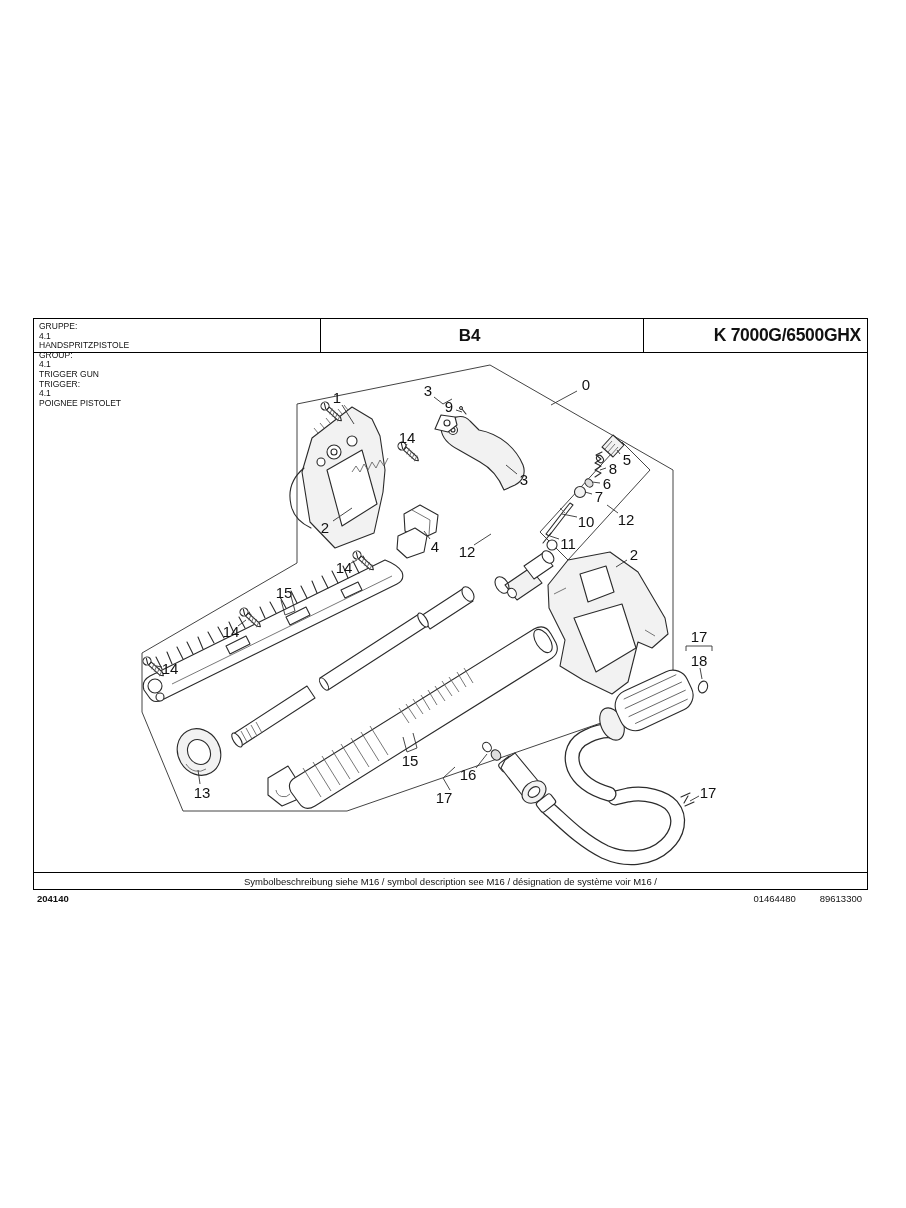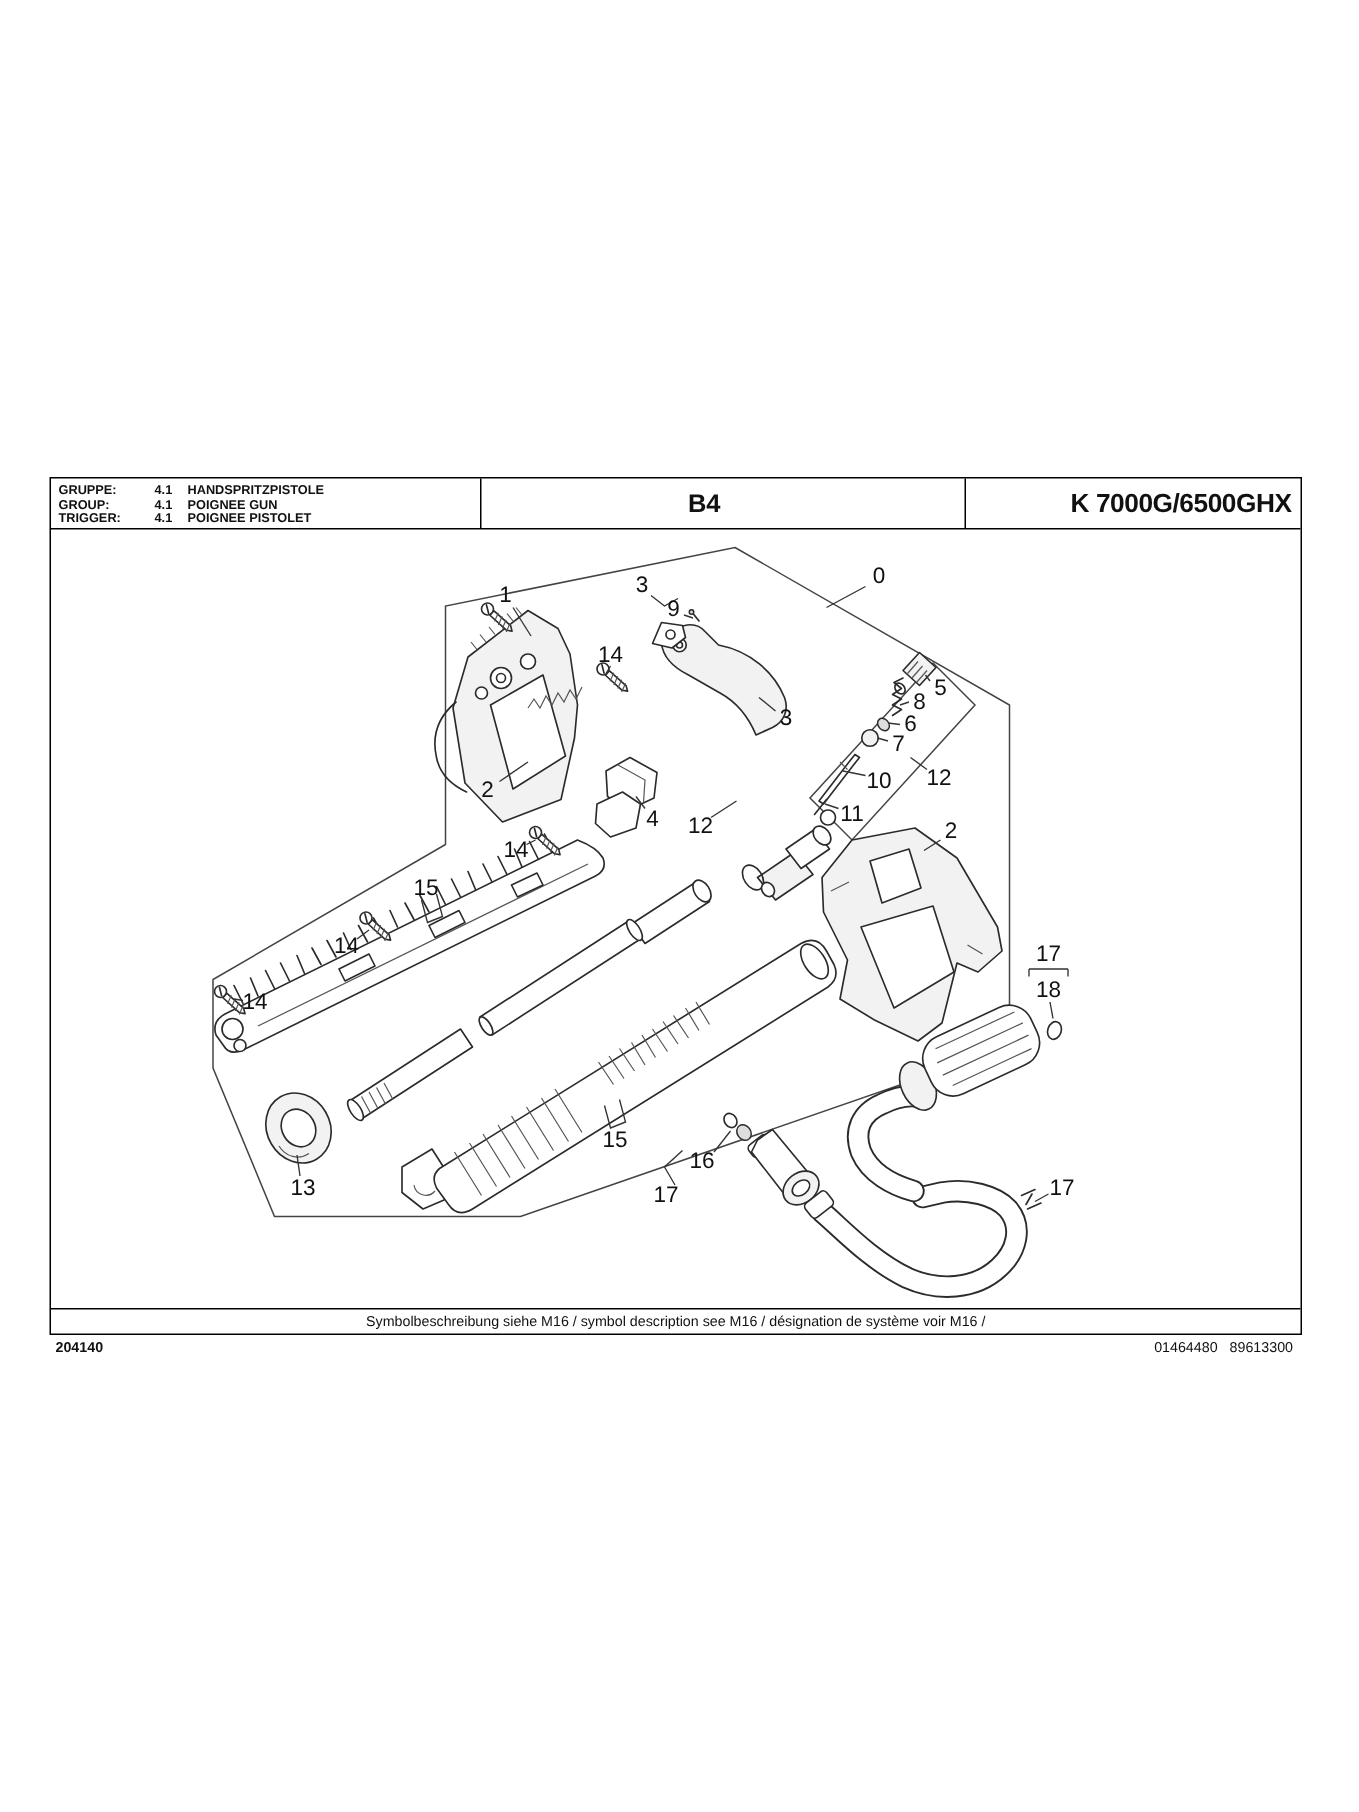--- a/index.html
+++ b/index.html
@@ -1,28 +1,28 @@
 <!DOCTYPE html>
 <html><head>
 <meta charset="utf-8">
 <style>
   html,body{margin:0;padding:0;background:#fff;}
   body{width:906px;height:1208px;position:relative;font-family:"Liberation Sans",sans-serif;color:#111;}
   .sheet{position:absolute;left:33px;top:318px;width:835px;height:572px;border:1.5px solid #000;box-sizing:border-box;}
   .hdr{position:absolute;left:0;top:0;width:100%;height:34px;border-bottom:1.5px solid #000;box-sizing:border-box;}
   .hdr-left{position:absolute;left:0;top:0;width:287px;height:100%;border-right:1.2px solid #000;box-sizing:border-box;padding:3px 0 0 5px;}
-  .hrow{display:flex;font-size:8.5px;font-weight:bold;line-height:9.6px;white-space:nowrap;}
+  .hrow{display:flex;font-size:8.5px;font-weight:normal;line-height:9.6px;white-space:nowrap;flex-direction:column;}
   .hlabel{width:64px;}
   .hnum{width:22px;}
   .hdr-code{position:absolute;left:273px;top:0;width:325px;height:100%;display:flex;align-items:center;justify-content:center;font-size:17px;font-weight:bold;}
   .hdr-right{position:absolute;right:0;top:0;width:224px;height:100%;border-left:1.2px solid #000;box-sizing:border-box;display:flex;align-items:center;justify-content:flex-end;padding-right:6px;font-size:17.5px;font-weight:bold;letter-spacing:-0.3px;margin-left:24px;}
   .ftr{position:absolute;left:0;bottom:0;width:100%;height:17px;border-top:1.2px solid #000;box-sizing:border-box;display:flex;align-items:center;justify-content:center;font-size:9.5px;text-align:right;}
   .corner-num{position:absolute;font-size:9.5px;font-weight:bold;}
   #docnum{left:37px;top:893px;}
-  .refnums{position:absolute;right:44px;top:893px;display:flex;gap:8px;font-size:9.5px;}
+  .refnums{position:absolute;right:44px;top:893px;display:flex;gap:24px;font-size:9.5px;}
   svg{position:absolute;left:0;top:0;}
   .ln{stroke:#2b2b2b;stroke-width:1.1;fill:none;stroke-linejoin:round;stroke-linecap:round;}
   .fw{stroke:#2b2b2b;stroke-width:1.1;fill:#fff;stroke-linejoin:round;}
   .fl{stroke:#2b2b2b;stroke-width:1.1;fill:#f2f2f2;stroke-linejoin:round;}
   .fd{stroke:#2b2b2b;stroke-width:1;fill:#ddd;}
   .thin{stroke:#555;stroke-width:0.8;fill:none;}
   .callout{font:15px "Liberation Sans",sans-serif;text-anchor:middle;dominant-baseline:central;fill:#111;}
   .leader{fill:none;stroke:#333;stroke-width:0.9;}
   .bound{stroke:#444;stroke-width:1;fill:none;}
   .hose-out{stroke:#2b2b2b;stroke-width:15;fill:none;stroke-linecap:round;}
@@ -35,21 +35,21 @@
   <div class="hdr">
     <div class="hdr-left">
       <div class="hrow">
         <span class="hlabel">GRUPPE:</span>
         <span class="hnum">4.1</span>
         <span class="hname">HANDSPRITZPISTOLE</span>
       </div>
       <div class="hrow">
         <span class="hlabel">GROUP:</span>
         <span class="hnum">4.1</span>
-        <span class="hname">POIGNEE GUN</span>
+        <span class="hname">TRIGGER GUN</span>
       </div>
       <div class="hrow">
         <span class="hlabel">TRIGGER:</span>
         <span class="hnum">4.1</span>
         <span class="hname">POIGNEE PISTOLET</span>
       </div>
     </div>
     <div class="hdr-code">B4</div>
     <div class="hdr-right">K 7000G/6500GHX</div>
   </div>

